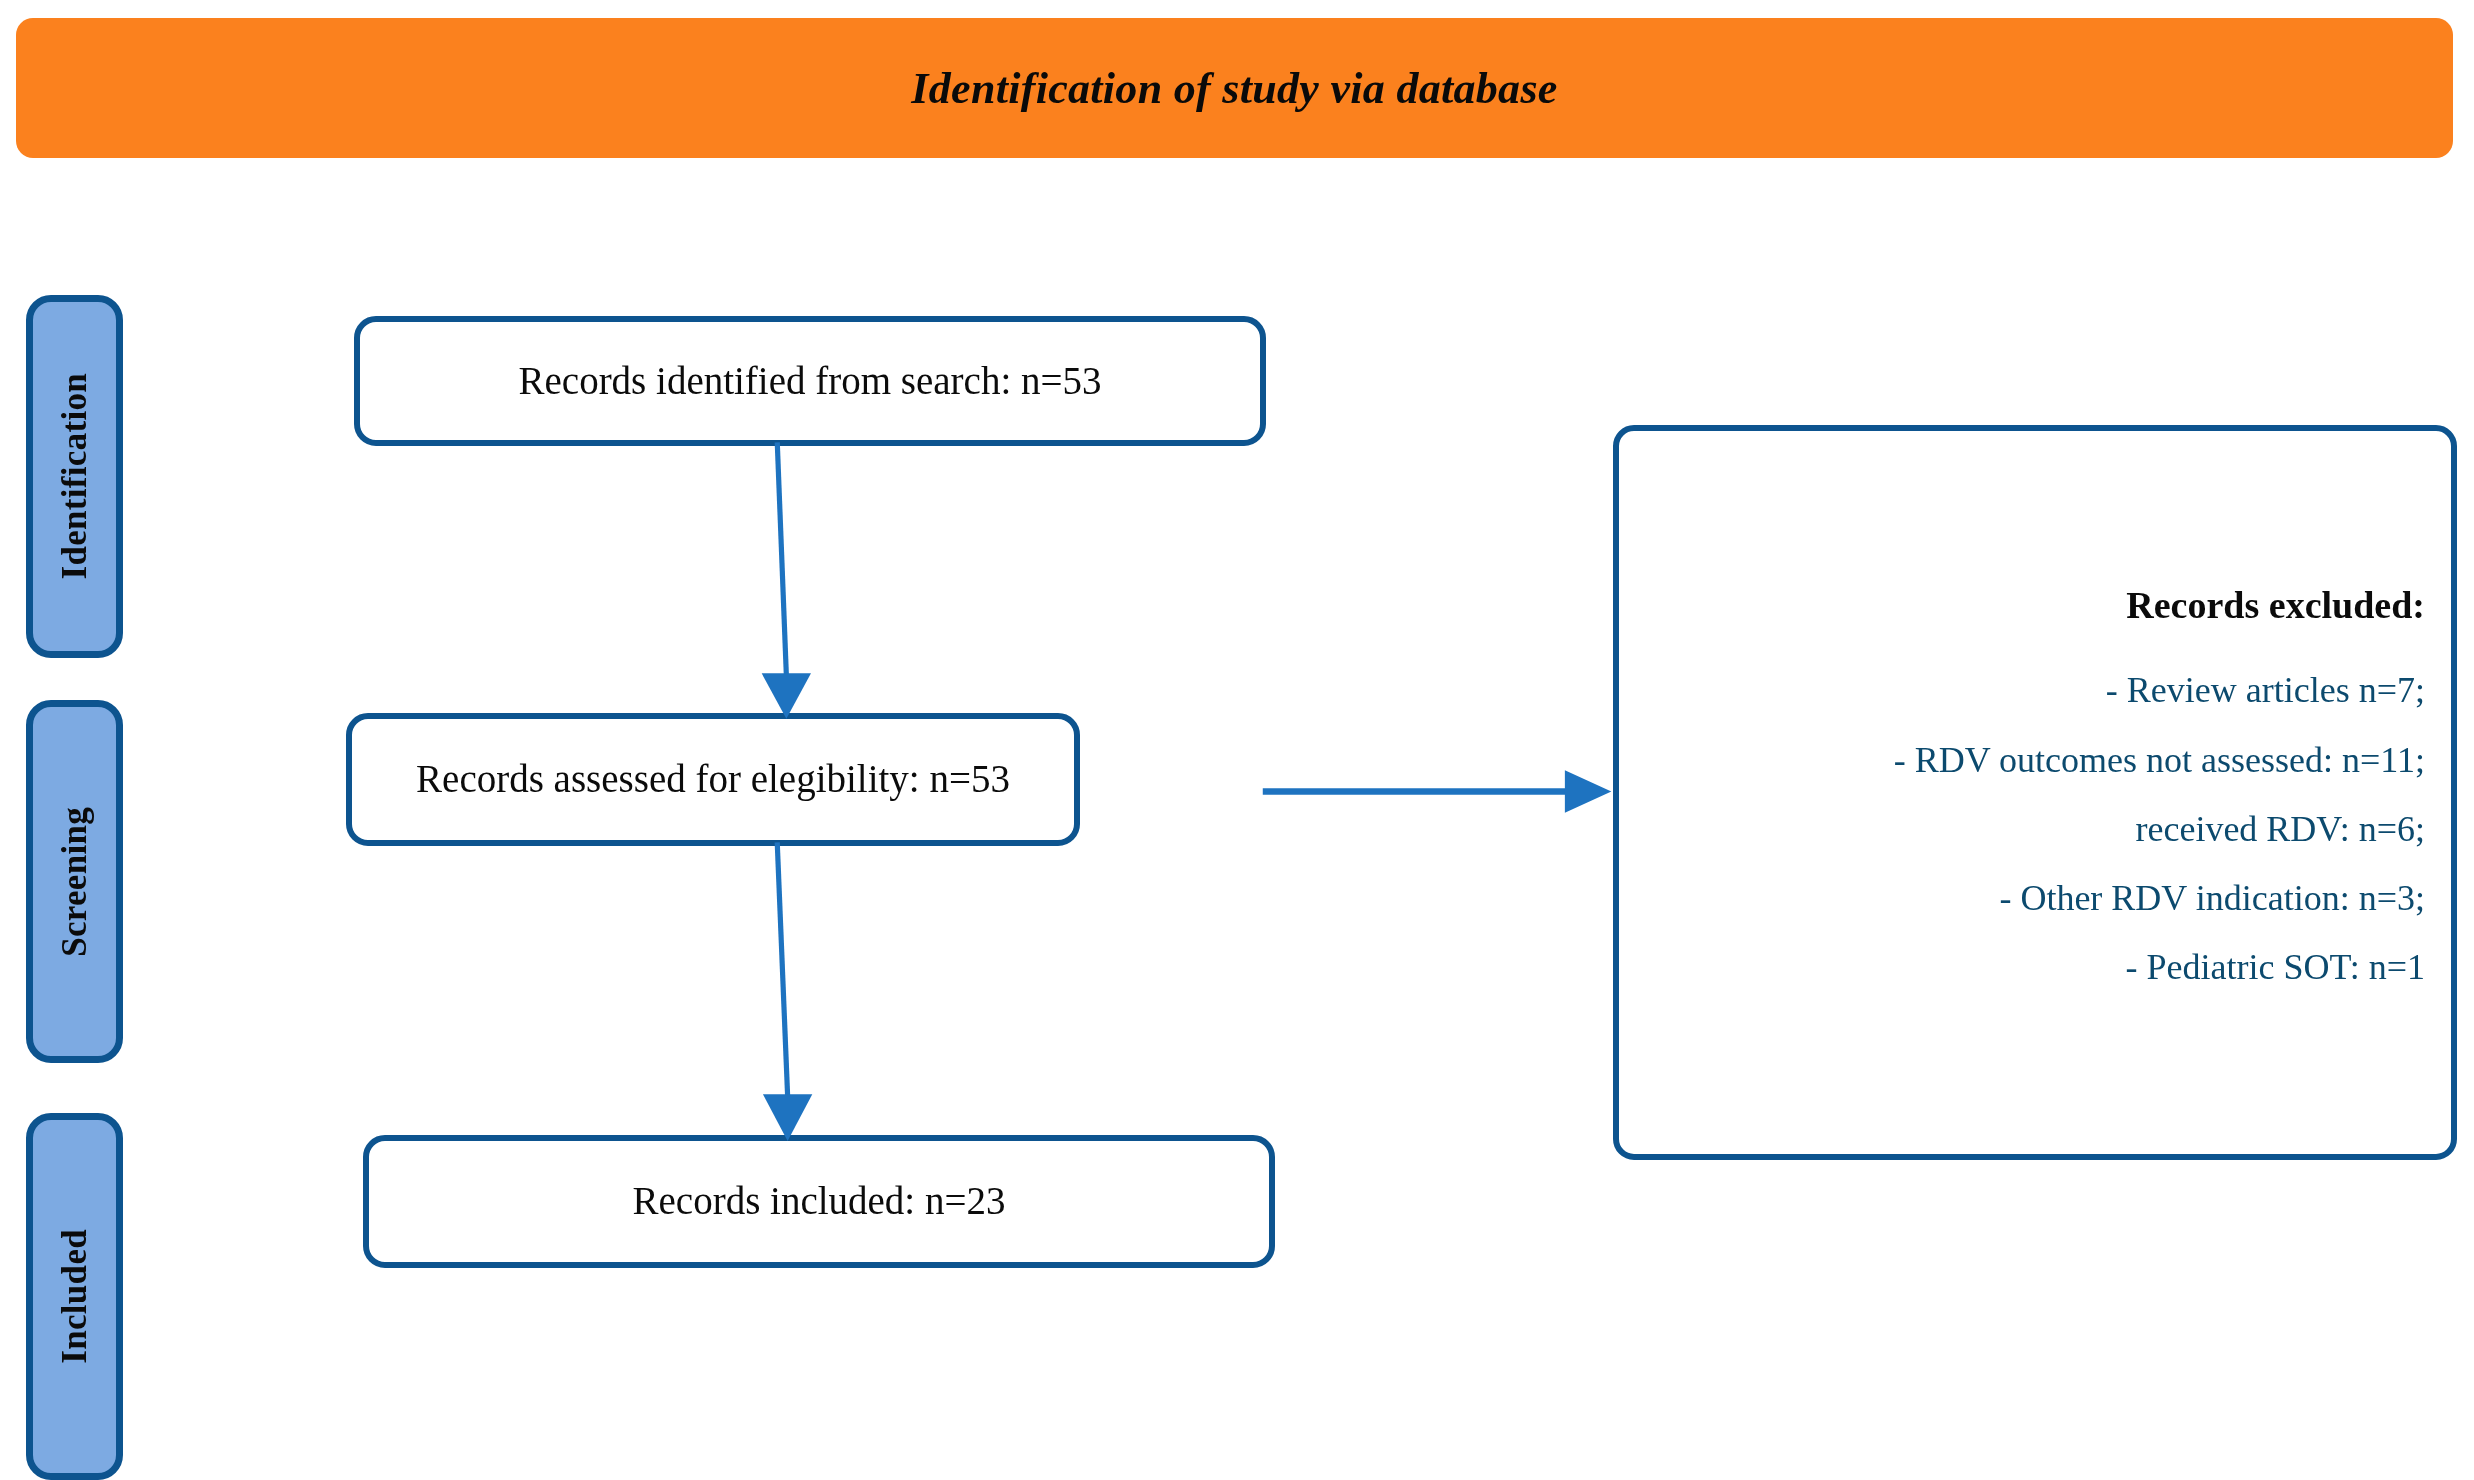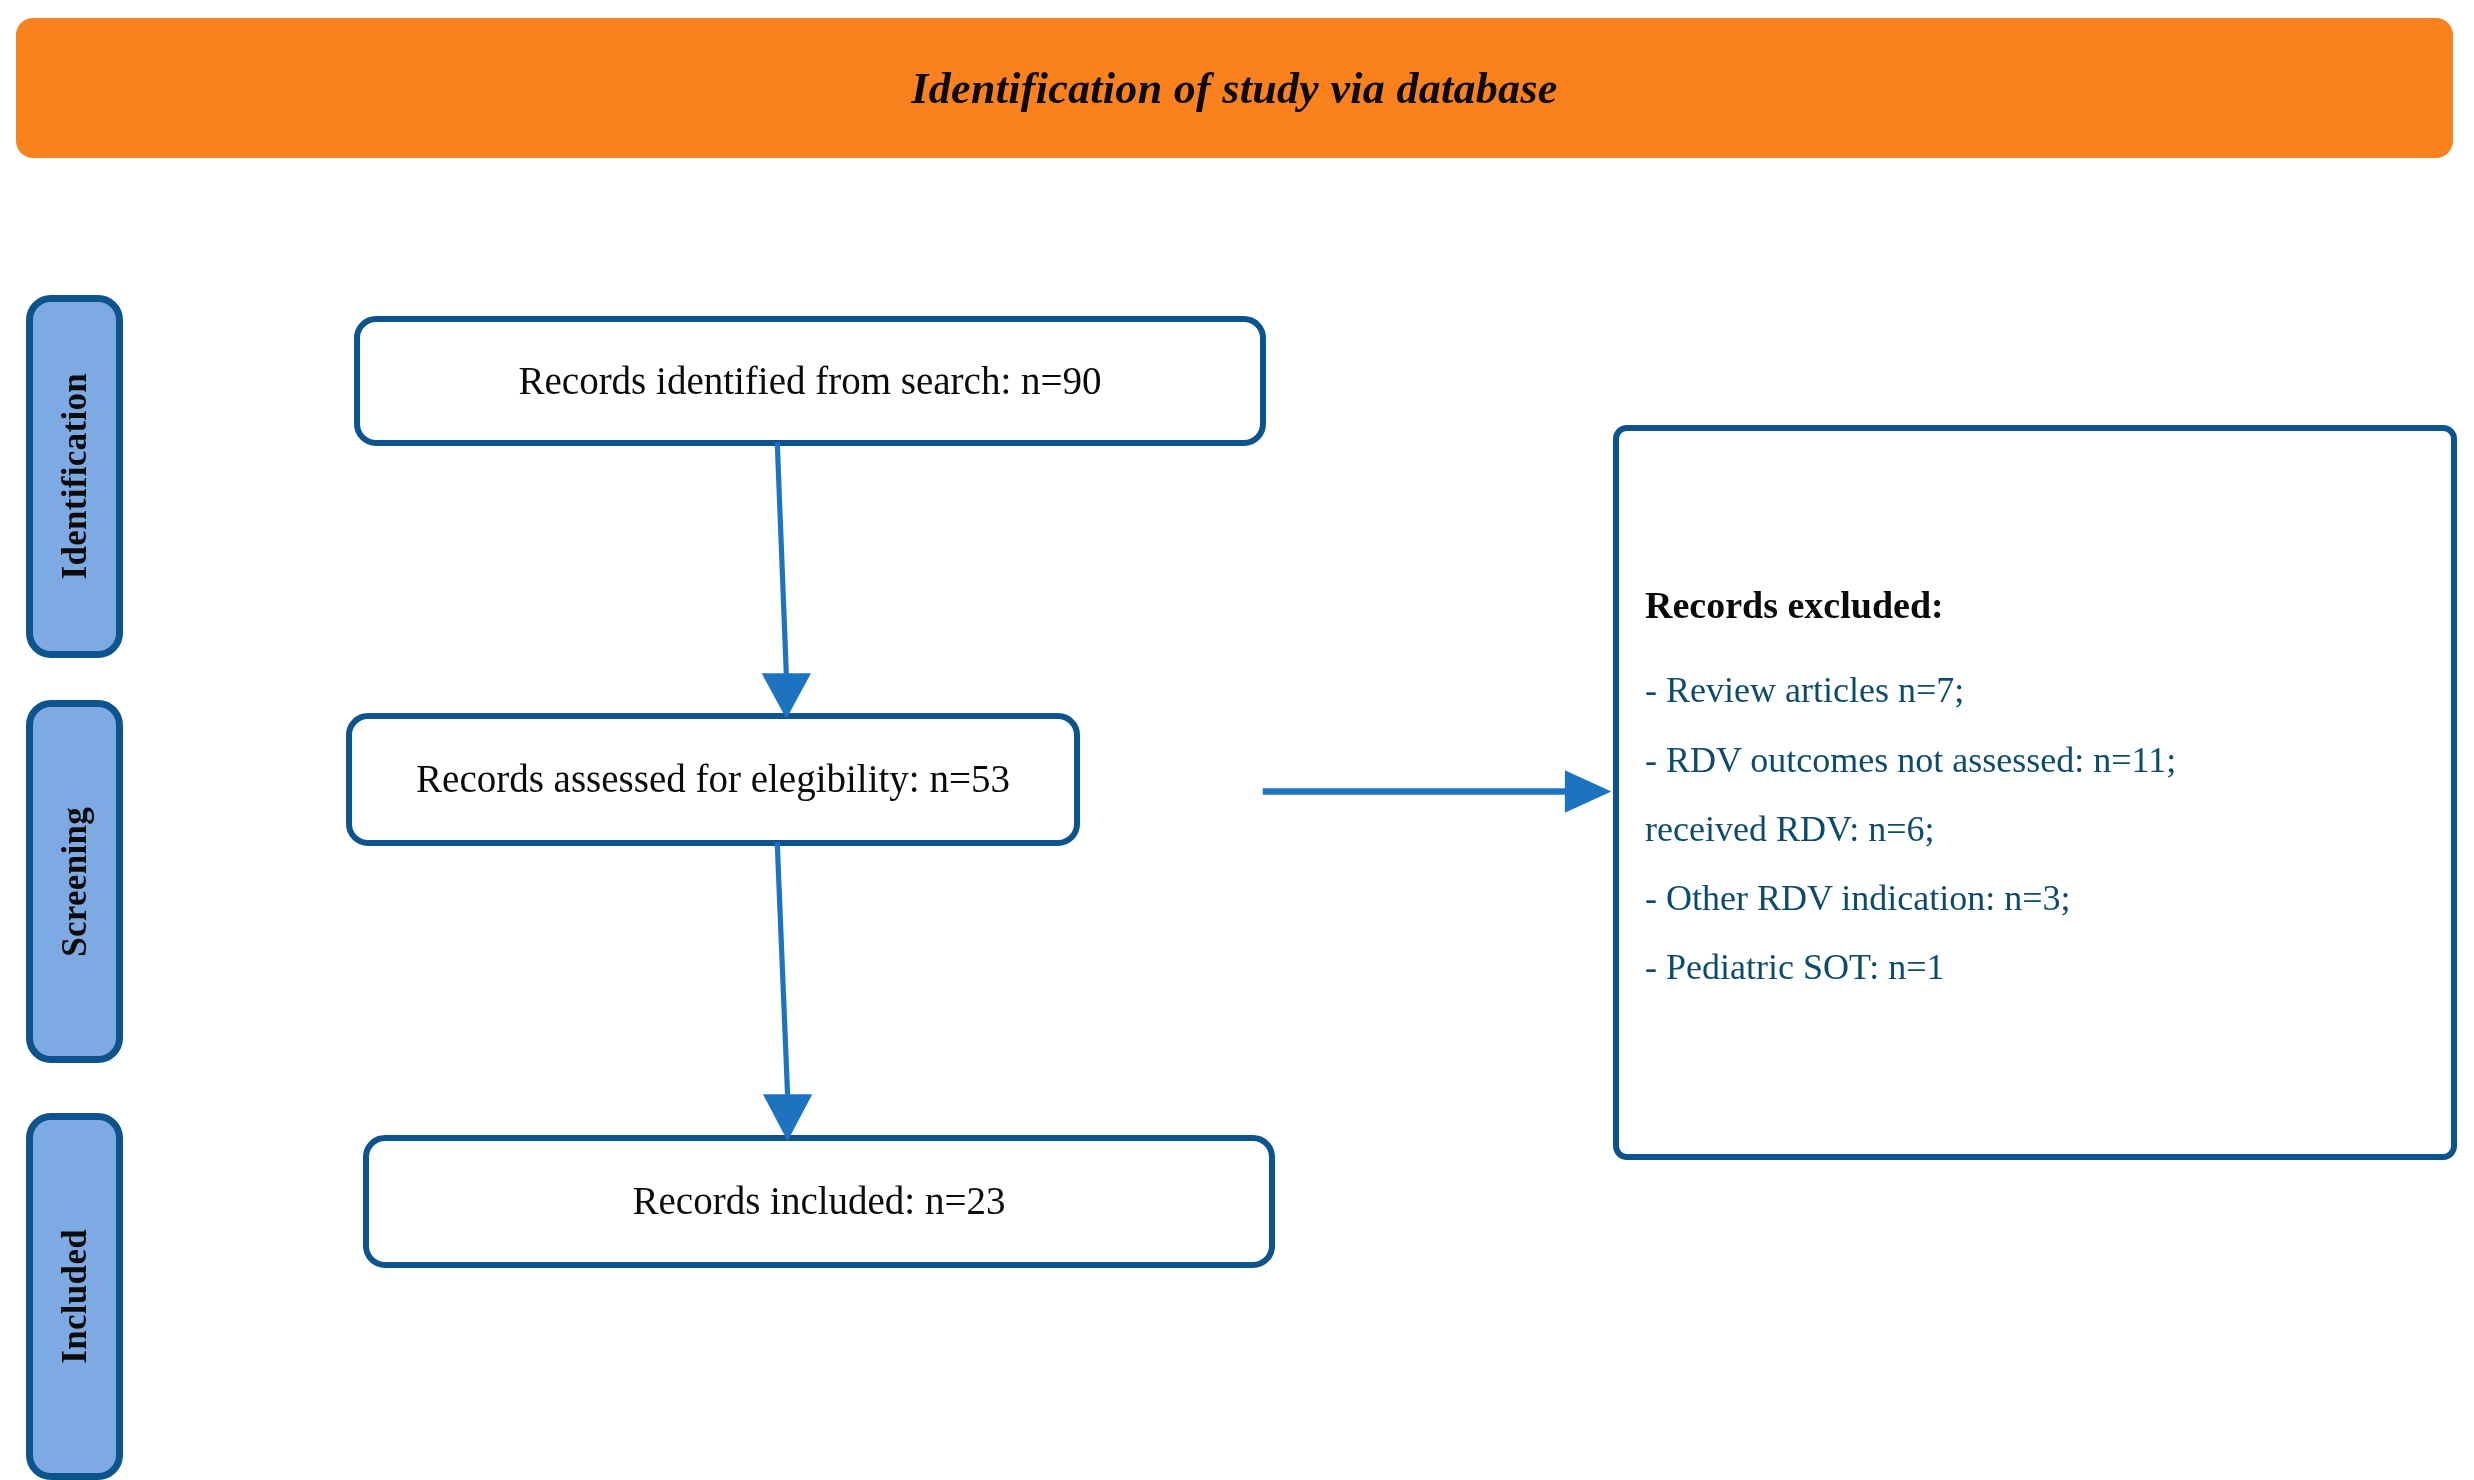--- a/index.html
+++ b/index.html
@@ -92,25 +92,25 @@
 
   
   #excluded-box {
     position: absolute;
     left: 1613px;
     top: 425px;
     width: 844px;
     height: 735px;
     background: #ffffff;
     border: 6.5px solid #0D548F;
-    border-radius: 14px;
+    border-radius: 21px;
     box-sizing: border-box;
     display: flex;
     flex-direction: column;
-    align-items: flex-start;
+    align-items: flex-end;
     justify-content: center;
     padding: 19.5px 26px;
   }
   #excluded-title {
     font-family: "Liberation Serif", "DejaVu Serif", serif;
     font-size: 38px;
     font-weight: bold;
     color: #0b0b0b;
     text-align: center;
     margin-bottom: 28.6px;
@@ -149,21 +149,21 @@
 
   <div id="stage-label-screening" class="stage-label-box">
     <span class="stage-label-text">Screening</span>
   </div>
 
   <div id="stage-label-included" class="stage-label-box">
     <span class="stage-label-text">Included</span>
   </div>
 
   <div id="flow-box-identified" class="flow-box">
-    <span class="flow-box-text">Records identified from search: n=90</span>
+    <span class="flow-box-text">Records identified from search: n=53</span>
   </div>
 
   <div id="flow-box-assessed" class="flow-box">
     <span class="flow-box-text">Records assessed for elegibility: n=53</span>
   </div>
 
   <div id="flow-box-included" class="flow-box">
     <span class="flow-box-text">Records included: n=23</span>
   </div>
 

